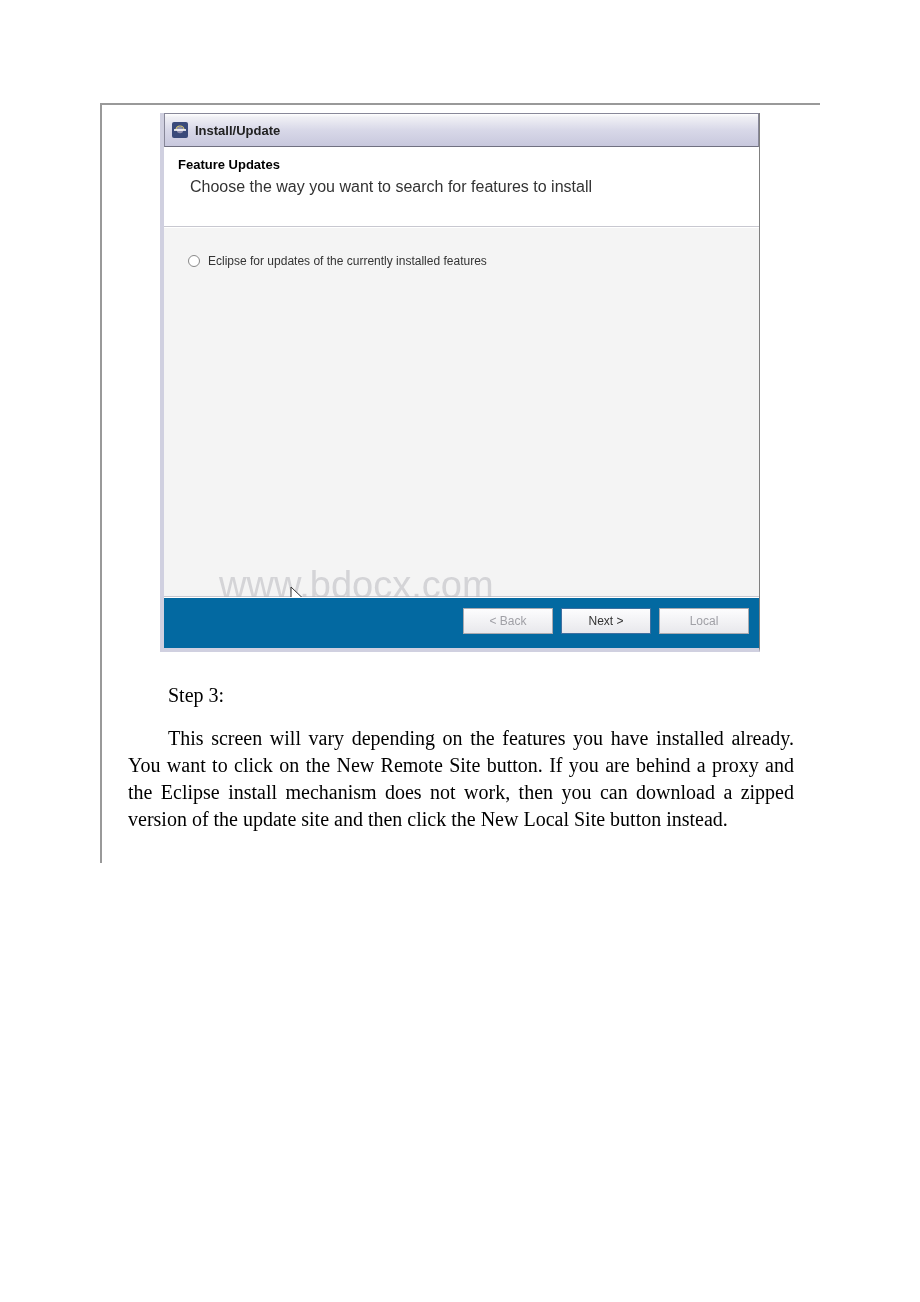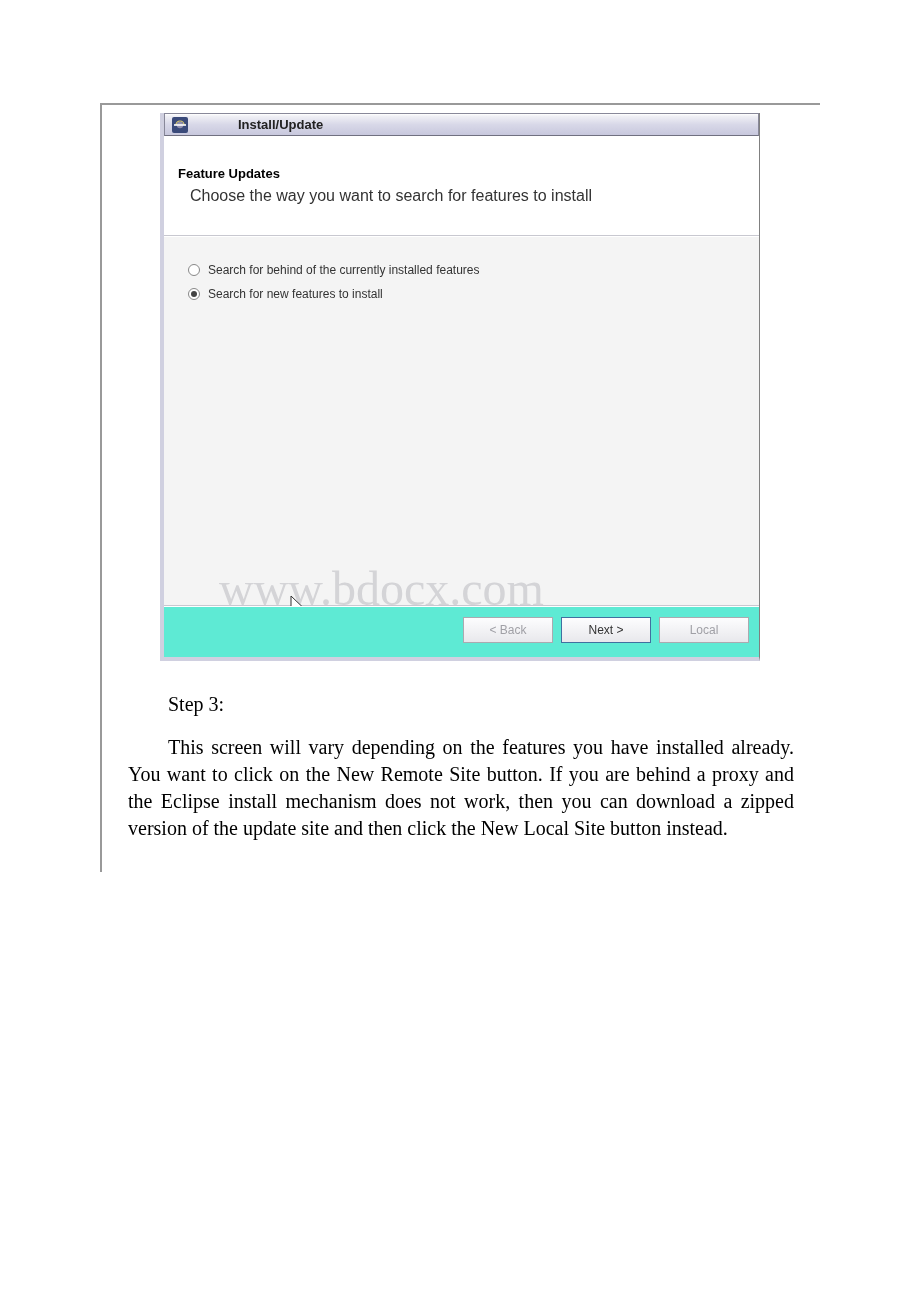--- a/index.html
+++ b/index.html
@@ -28,25 +28,24 @@
       margin-top: 8px;
       width: 600px;
       border-left: 4px solid #d0d0e0;
       border-bottom: 4px solid #d0d0e0;
       border-right: 1px solid #808080;
     }
     .title-bar {
       background: linear-gradient(to bottom, #ffffff 0%, #f0f0f5 10%, #d8d8e8 50%, #c8c8dd 100%);
       border: 1px solid #888899;
       border-bottom: 1px solid #707080;
-      height: 23px;
+      height: 34px;
       display: flex;
       align-items: center;
       padding: 3px 6px;
-      gap: 43px;
     }
     .title-bar-icon {
       width: 18px;
       height: 18px;
       margin-right: 6px;
       flex-shrink: 0;
     }
     .title-bar-text {
       font-size: 13px;
       font-weight: bold;
@@ -55,21 +54,20 @@
     .header-panel {
       background: #ffffff;
       border-bottom: 1px solid #c8c8d0;
       padding: 10px 14px 30px 14px;
     }
     .header-title {
       font-size: 13px;
       font-weight: bold;
       color: #000000;
       margin-bottom: 6px;
-      margin-top: 20px;
     }
     .header-desc {
       font-size: 16px;
       color: #333333;
       margin-left: 12px;
     }
     .content-panel {
       background: #f4f4f4;
       border-top: 1px solid #ffffff;
       border-bottom: 1px solid #c8c8d0;
@@ -99,38 +97,38 @@
     .radio-inner {
       width: 6px;
       height: 6px;
       border-radius: 50%;
       background: #444444;
     }
     .watermark {
       position: absolute;
       bottom: -8px;
       left: 55px;
-      font-size: 48px;
+      font-size: 38px;
       color: rgba(180, 180, 185, 0.5);
-      font-family: Liberation Serif, serif;
+      font-family: Liberation Sans, sans-serif;
       letter-spacing: 0px;
       pointer-events: none;
       white-space: nowrap;
       line-height: 1;
     }
     .cursor-icon {
       position: absolute;
       bottom: -12px;
       left: 126px;
       width: 16px;
       height: 22px;
       pointer-events: none;
     }
     .button-bar {
-      background: #5eead4;
+      background: #0369a1;
       border-top: 1px solid #ffffff;
       padding: 10px 10px 14px 10px;
       display: flex;
       justify-content: flex-end;
       gap: 8px;
       position: relative;
     }
     .wizard-btn {
       min-width: 90px;
       height: 26px;
@@ -189,27 +187,21 @@
     </div>
 
     <div class="header-panel">
       <div class="header-title">Feature Updates</div>
       <div class="header-desc">Choose the way you want to search for features to install</div>
     </div>
 
     <div class="content-panel">
       <div class="radio-row">
         <span class="radio-outer"></span>
-        <span>Search for behind of the currently installed features</span>
-      </div>
-      <div class="radio-row">
-        <span class="radio-outer">
-          <span class="radio-inner"></span>
-        </span>
-        <span>Search for new features to install</span>
+        <span>Eclipse for updates of the currently installed features</span>
       </div>
 
       <div class="watermark">www.bdocx.com</div>
 
       <span class="cursor-icon">
         <svg viewBox="0 0 16 22" width="16" height="22">
           <path d="M 1 1 L 1 16 L 5 12.5 L 8 19 L 10.5 18 L 7.5 11.5 L 12 11.5 Z" fill="#ffffff" stroke="#333333" stroke-width="1"></path>
         </svg>
       </span>
     </div>

